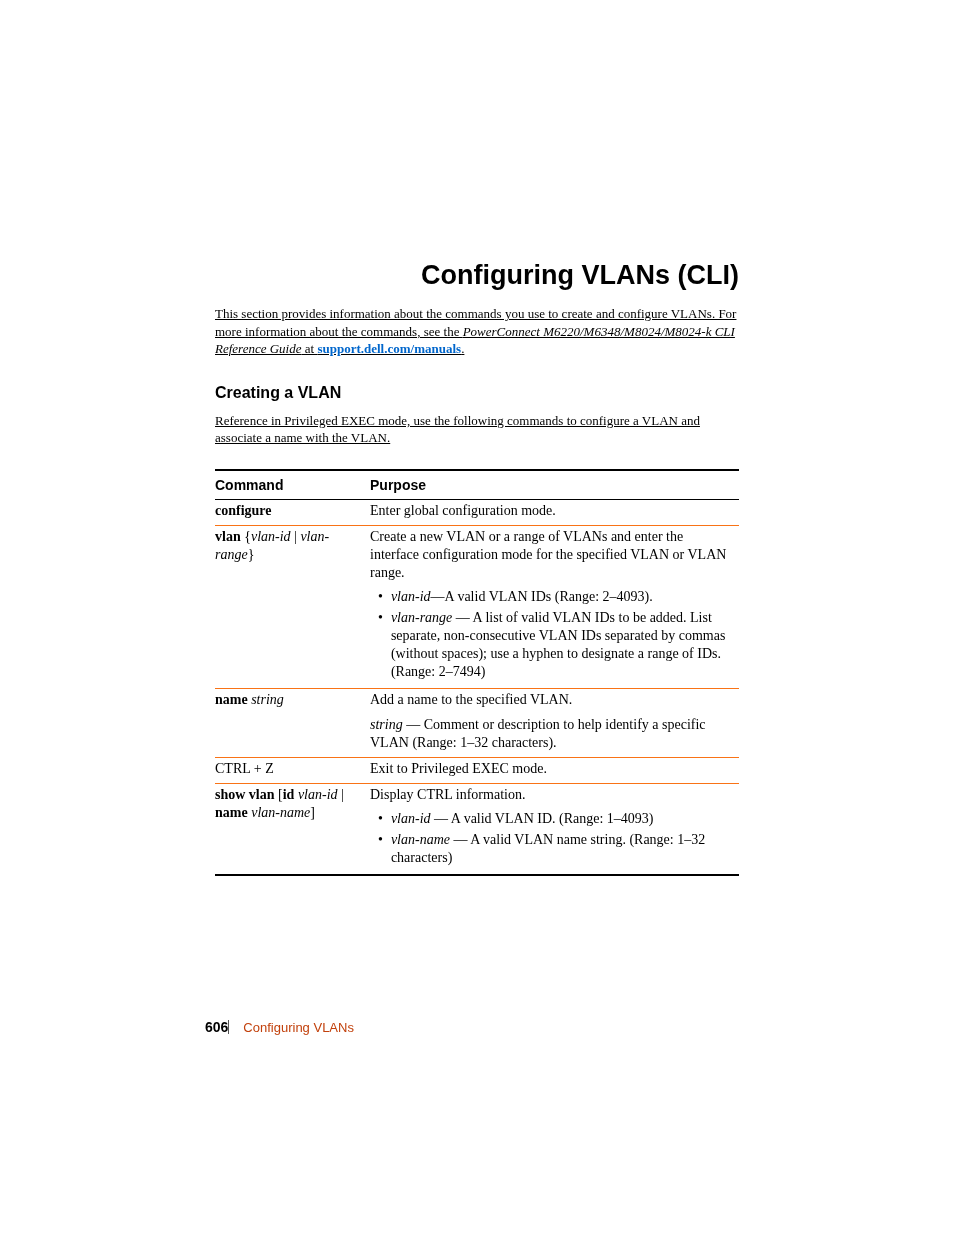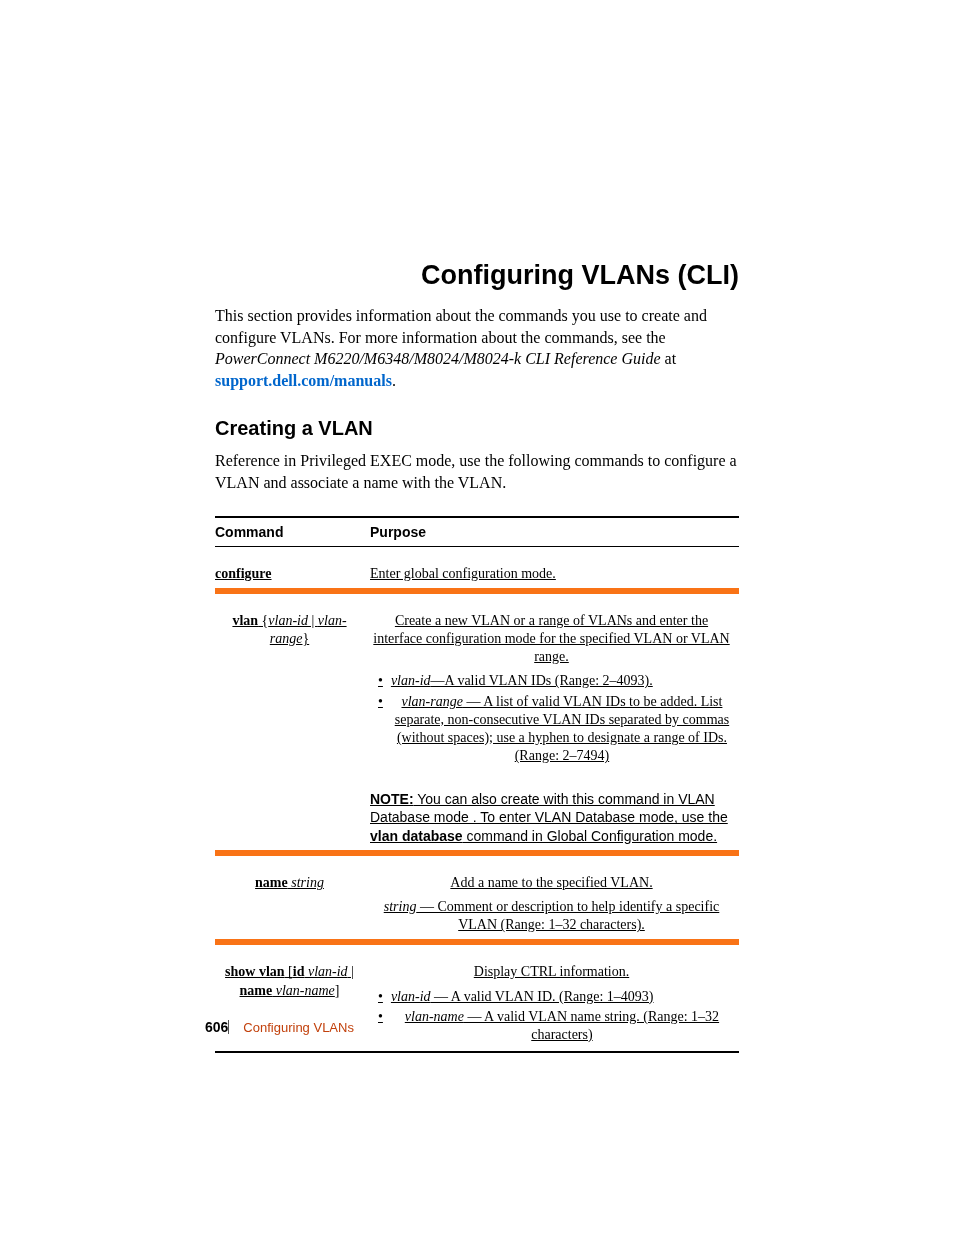--- a/index.html
+++ b/index.html
@@ -17,36 +17,37 @@
     }
     .h1 {
       font-family: Arial, Helvetica, sans-serif;
       font-weight: bold;
       font-size: 27px;
       color: #000;
       margin-bottom: 14px;
       text-align: right;
     }
     .para {
-      font-size: 16px;
+      font-size: 13px;
       line-height: 1.35;
       color: #000;
       margin-bottom: 4px;
+      text-decoration: underline;
     }
     .italic {
       font-style: italic;
     }
     .link {
       color: #0066cc;
       font-weight: bold;
     }
     .h2 {
       font-family: Arial, Helvetica, sans-serif;
       font-weight: bold;
-      font-size: 20px;
+      font-size: 16px;
       color: #000;
       margin-top: 26px;
       margin-bottom: 10px;
     }
     .table {
       width: 100%;
       border-collapse: collapse;
       margin-top: 22px;
       font-size: 14px;
     }
@@ -59,31 +60,29 @@
       font-weight: bold;
       text-align: left;
       padding: 6px 4px 6px 0;
       font-size: 14px;
       margin-top: 40px;
     }
     .table th.col-command {
       width: 155px;
     }
     .table tbody tr.sep-top td {
-      border-top: 6px solid #f97316;
-      text-align: center;
+      border-top: 1px solid #f97316;
     }
     .table tbody tr.last td {
       border-bottom: 2px solid #000;
     }
     .table td {
       vertical-align: top;
-      padding: 18px 6px 5px 0;
+      padding: 2px 6px 5px 0;
       line-height: 1.3;
-      text-decoration: underline;
     }
     .table td.cmd {
       font-family: Georgia, 'Times New Roman', serif;
     }
     .bold-sans {
       font-family: Arial, Helvetica, sans-serif;
       font-weight: bold;
     }
     .bold {
       font-weight: bold;
@@ -165,39 +164,37 @@
       <td>
         <div class="block">Create a new VLAN or a range of VLANs and enter the interface configuration mode for the specified VLAN or VLAN range.</div>
         <div class="bullet">
           <span><span class="italic">vlan-id</span><span>—A valid VLAN IDs (Range: 2–4093).</span></span>
         </div>
         <div class="bullet">
           <span><span class="italic">vlan-range</span><span> — A list of valid VLAN IDs to be added. List separate, non-consecutive VLAN IDs separated by commas (without spaces); use a hyphen to designate a range of IDs. (Range: 2–7494)</span></span>
         </div>
       </td>
     </tr>
-    <tr>
-      <td></td>
-      <td class="note-block" style="font-family: Arial, Helvetica, sans-serif;">
-        <span class="bold-sans">NOTE:</span><span> You can also create with this command in VLAN Database mode . To enter VLAN Database mode, use the </span><span class="bold-sans">vlan database</span><span> command in Global Configuration mode.</span>
-      </td>
-    </tr>
 
     <tr class="sep-top">
       <td class="cmd">
         <span class="bold">name</span><span class="italic"> string</span>
       </td>
       <td>
         <div class="block">Add a name to the specified VLAN.</div>
         <div>
           <span class="italic">string</span><span> — Comment or description to help identify a specific VLAN (Range: 1–32 characters).</span>
         </div>
       </td>
     </tr>
 
+    <tr class="sep-top">
+      <td class="cmd">CTRL + Z</td>
+      <td>Exit to Privileged EXEC mode.</td>
+    </tr>
 
     <tr class="sep-top last">
       <td class="cmd">
         <span class="bold">show vlan</span><span> [</span><span class="bold">id</span><span class="italic"> vlan-id</span><span> | </span><br><span class="bold">name</span><span class="italic"> vlan-name</span><span>]</span>
       </td>
       <td>
         <div class="block">Display CTRL information.</div>
         <div class="bullet">
           <span><span class="italic">vlan-id</span><span> — A valid VLAN ID. (Range: 1–4093)</span></span>
         </div>

